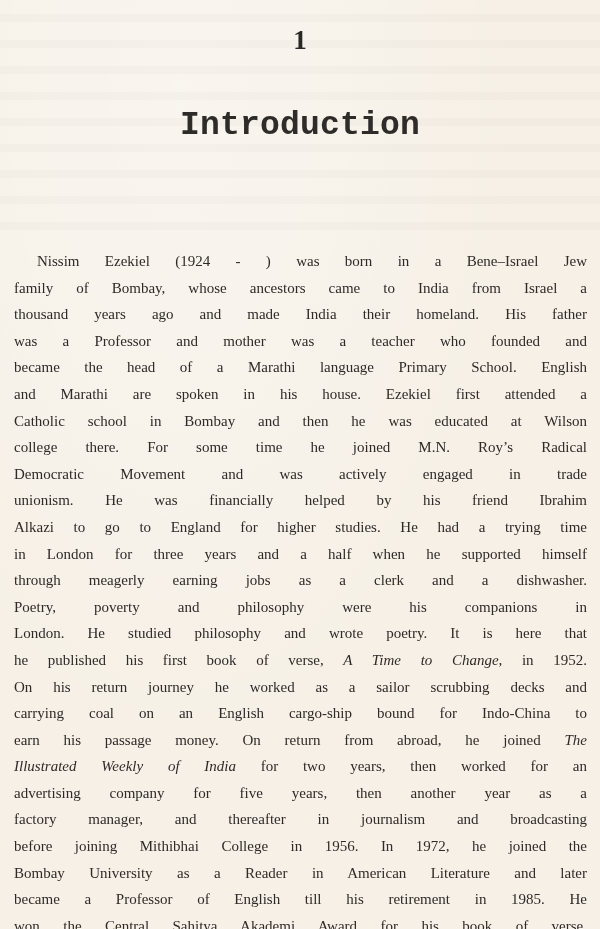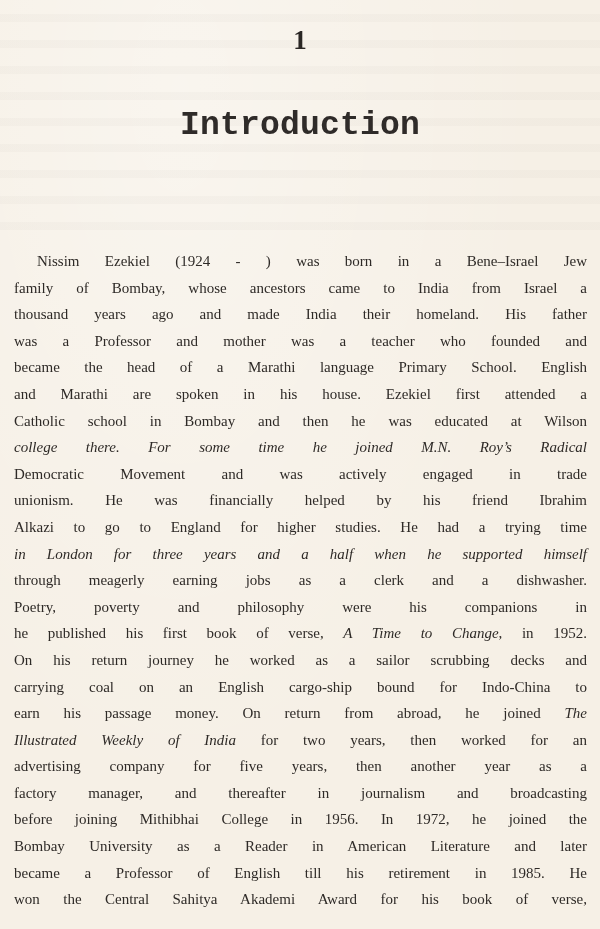--- a/index.html
+++ b/index.html
@@ -89,27 +89,28 @@
   <div class="chapter-title">Introduction</div>
 
   <div class="body-text">
     <span class="line first" style="white-space: nowrap; display: block; width: auto; word-spacing: 9.6px;">Nissim Ezekiel (1924 - ) was born in a Bene–Israel Jew</span>
     <span class="line" style="white-space: nowrap; display: block; width: auto; word-spacing: 5.6px;">family of Bombay, whose ancestors came to India from Israel a</span>
     <span class="line" style="white-space: nowrap; display: block; width: auto; word-spacing: 7.44444px;">thousand years ago and made India their homeland. His father</span>
     <span class="line" style="white-space: nowrap; display: block; width: auto; word-spacing: 8.6px;">was a Professor and mother was a teacher who founded  and</span>
     <span class="line" style="white-space: nowrap; display: block; width: auto; word-spacing: 5.33333px;">became the head of a Marathi language Primary School. English</span>
     <span class="line" style="white-space: nowrap; display: block; width: auto; word-spacing: 8.1px;">and Marathi are spoken in his house. Ezekiel first attended a</span>
     <span class="line" style="white-space: nowrap; display: block; width: auto; word-spacing: 5.4px;">Catholic school in Bombay and then he was educated at Wilson</span>
-    <span class="line" style="white-space: nowrap; display: block; width: auto; word-spacing: 10.2222px; font-style: italic;">college there. For some time he joined M.N. Roy’s Radical</span>
+    <span class="line" style="white-space: nowrap; display: block; width: auto; word-spacing: 10.2222px;">college there. For some time he joined M.N. Roy’s Radical</span>
     <span class="line" style="white-space: nowrap; display: block; width: auto; word-spacing: 14.8571px;">Democratic Movement and was actively engaged in trade</span>
     <span class="line" style="white-space: nowrap; display: block; width: auto; word-spacing: 12.125px;">unionism. He was financially helped by his friend Ibrahim</span>
     <span class="line" style="white-space: nowrap; display: block; width: auto; word-spacing: 4.41667px;">Alkazi to go to England for higher studies. He had a trying  time</span>
-    <span class="line" style="white-space: nowrap; display: block; width: auto; word-spacing: 5px; font-style: italic;">in London for three years and a half when he supported himself</span>
+    <span class="line" style="white-space: nowrap; display: block; width: auto; word-spacing: 5px;">in London for three years and a half when he supported himself</span>
     <span class="line" style="white-space: nowrap; display: block; width: auto; word-spacing: 10.2222px;">through meagerly earning jobs as a clerk and a dishwasher.</span>
     <span class="line" style="white-space: nowrap; display: block; width: auto; word-spacing: 17.1429px;">Poetry, poverty and philosophy were his companions  in</span>
+    <span class="line" style="white-space: nowrap; display: block; width: auto; word-spacing: 5.7px;">London. He studied philosophy and wrote poetry. It is here that</span>
 
     <span class="line" style="white-space: nowrap; display: block; width: auto; word-spacing: 4.41667px;"><span>he published his first book of verse, </span><em>A Time to Change</em><span>, in 1952.</span></span>
 
     <span class="line" style="white-space: nowrap; display: block; width: auto; word-spacing: 4.45455px;">On his return journey he worked as a sailor scrubbing decks and</span>
     <span class="line" style="white-space: nowrap; display: block; width: auto; word-spacing: 6px;">carrying coal on an English cargo-ship bound for Indo-China to</span>
 
     <span class="line" style="white-space: nowrap; display: block; width: auto; word-spacing: 6.6px;"><span>earn his passage money. On return from abroad, he joined </span><em>The</em></span>
 
     <span class="line" style="white-space: nowrap; display: block; width: auto; word-spacing: 7.9px;"><em>Illustrated Weekly of India</em><span> for two years, then worked for an</span></span>
 

